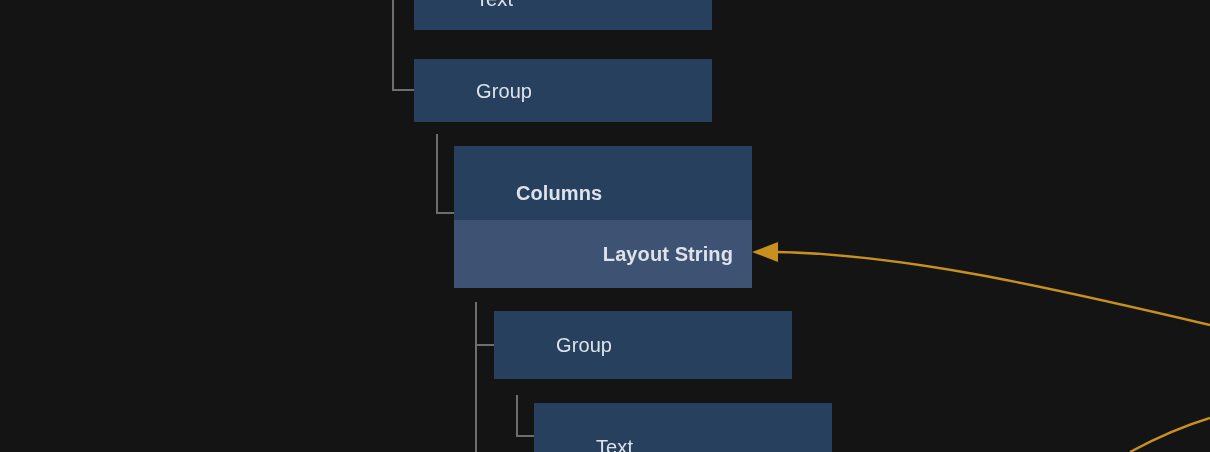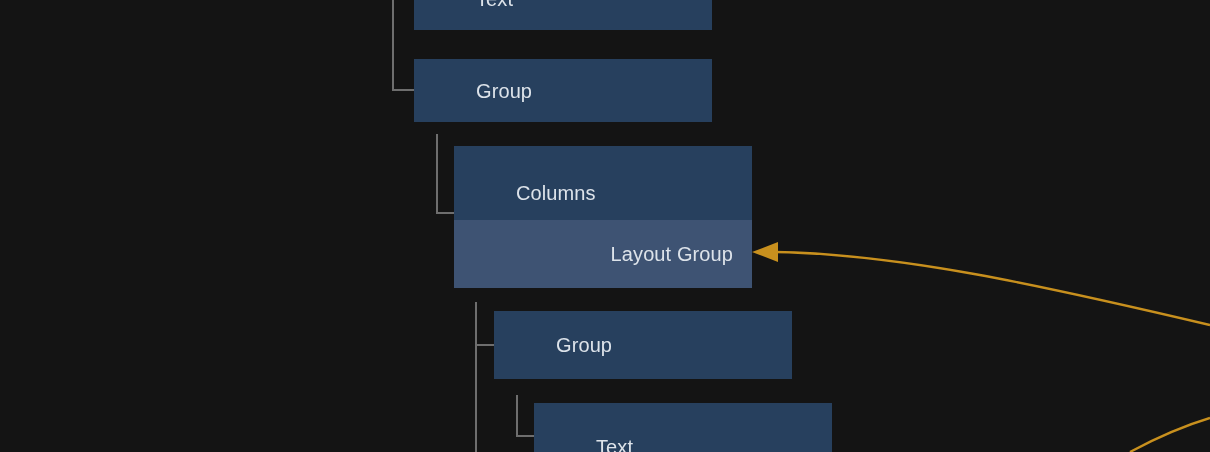--- a/index.html
+++ b/index.html
@@ -96,24 +96,24 @@
   <div class="edge-h" style="left:516px; top:435px; width:20px;"></div>
 
   <div class="node" style="left:414px; top:-32px; width:298px; height:62px;">
     <span class="node-label">Text</span>
   </div>
 
   <div class="node" style="left:414px; top:59px; width:298px; height:63px;">
     <span class="node-label">Group</span>
   </div>
 
-  <div class="node" style="left:454px; top:146px; width:298px; height:142px;">
+  <div class="node" style="left:454px; top:146px; width:298px; height:142px;font-weight:bold;">
     <span class="node-label" style="top:37px; transform:none;">Columns</span>
     <div class="node-slot" style="height:68px;">
-      <span class="node-slot-label">Layout Group</span>
+      <span class="node-slot-label">Layout String</span>
     </div>
   </div>
 
   <div class="node" style="left:494px; top:311px; width:298px; height:68px;">
     <span class="node-label">Group</span>
   </div>
 
   <div class="node" style="left:534px; top:403px; width:298px; height:49px;">
     <span class="node-label" style="top:34px; transform:none;">Text</span>
   </div>

